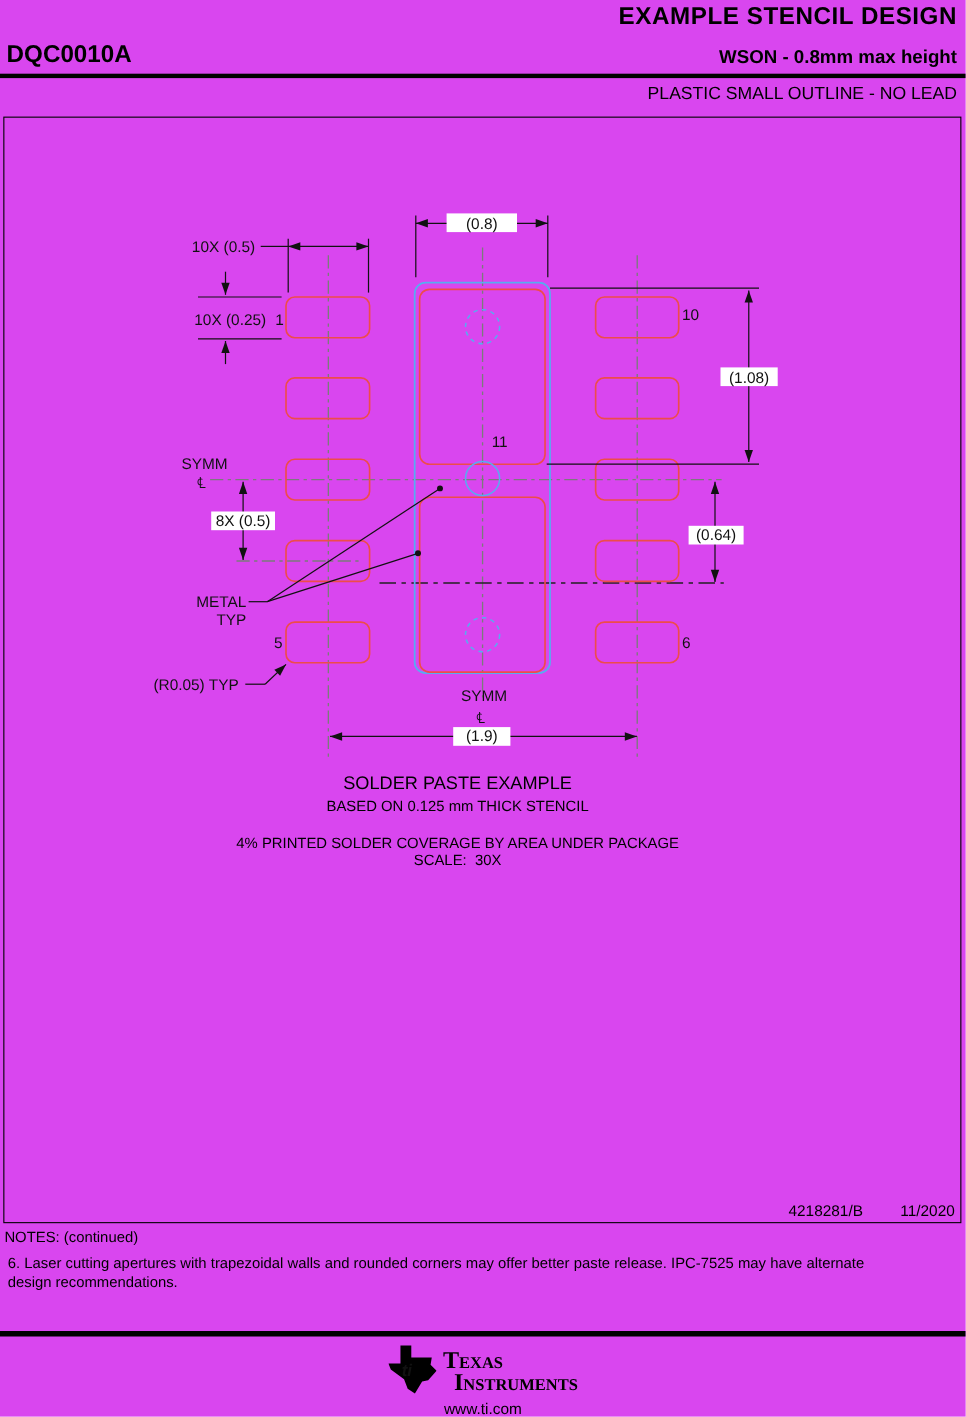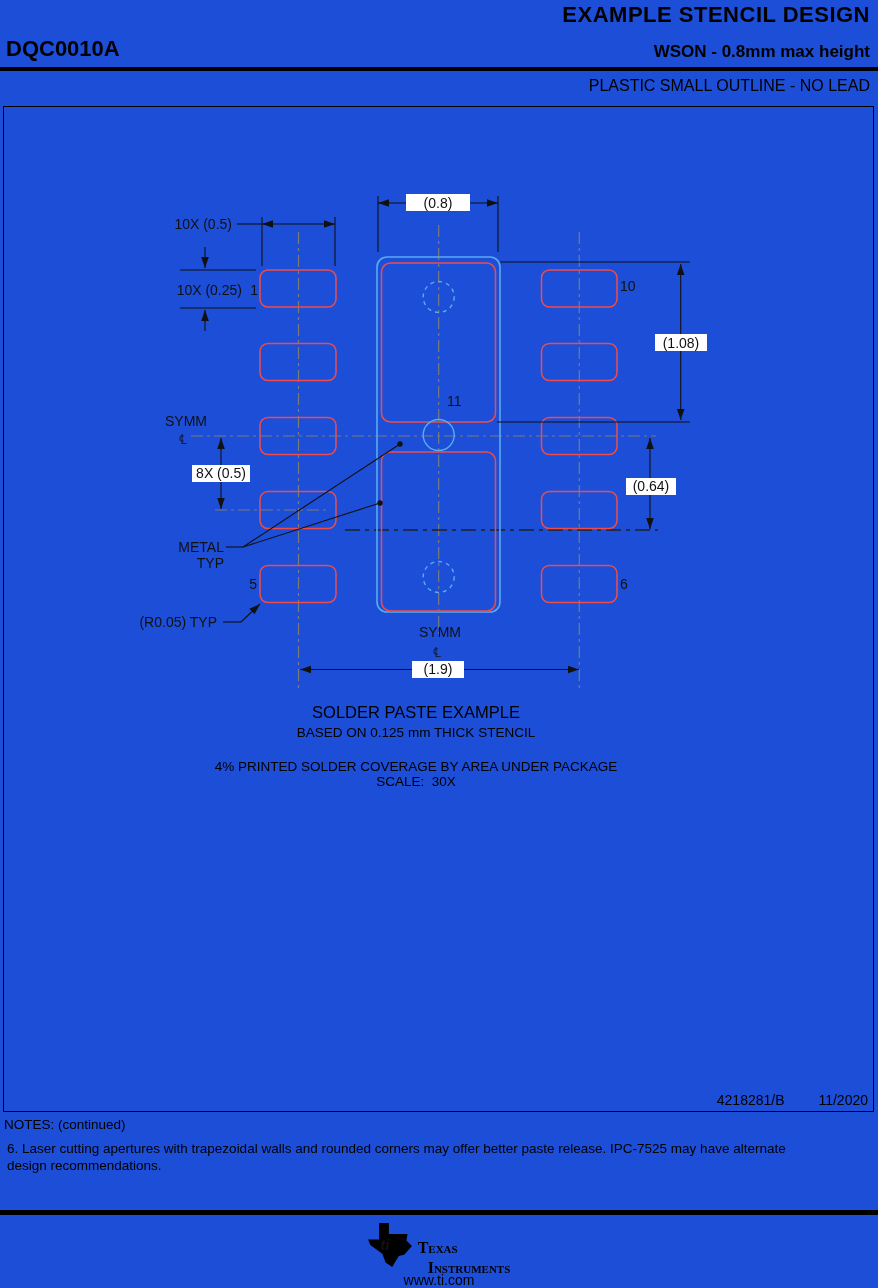--- a/index.html
+++ b/index.html
@@ -1,16 +1,16 @@
 <!DOCTYPE html>
 <html><head>
 <meta charset="utf-8">
 <style>
   html,body{margin:0;padding:0;background:#fff;}
-  .page{position:relative;width:878px;height:1288px;background:#1d4ed8;overflow:hidden;
+  .page{position:relative;width:878px;height:1288px;background:#d946ef;overflow:hidden;
         font-family:"Liberation Sans",sans-serif;color:#000;}
   .abs{position:absolute;}
   
   .hdr-title{top:2px;right:8px;font-size:22px;font-weight:bold;letter-spacing:.5px;}
   .hdr-code{top:36px;left:6px;font-size:22px;font-weight:bold;}
   .hdr-desc{top:42px;right:8px;font-size:17px;font-weight:bold;}
   .hdr-rule{top:67px;left:0;width:878px;height:4px;background:#000;}
   .hdr-sub{top:77px;right:8px;font-size:16px;}
   
   .frame{top:106px;left:3px;width:871px;height:1006px;border:1.6px solid #000;box-sizing:border-box;}
@@ -25,22 +25,22 @@
   .docline{top:1092px;right:10px;font-size:14px;}
   .docline span{margin-left:30px;}
   .docline span:first-child{margin-left:0;}
   
   .notes-h{top:1117px;left:4px;font-size:13.5px;}
   .note-6{top:1140px;left:7px;width:806px;font-size:13.5px;line-height:17px;}
   
   .foot-bar{top:1210px;left:0;width:878px;height:4.5px;background:#000;}
   .foot-logo{top:1222px;left:0;width:878px;display:flex;justify-content:center;align-items:flex-start;}
   .brand{display:flex;align-items:flex-start;}
-  .brand-txt{margin-left:6px;margin-top:16px;font-family:"Liberation Serif",serif;
-             font-weight:bold;font-variant:small-caps;line-height:20px;font-size:16px;}
+  .brand-txt{margin-left:6px;margin-top:5px;font-family:"Liberation Serif",serif;
+             font-weight:bold;font-variant:small-caps;line-height:20px;font-size:22px;}
   .brand-l2{margin-left:10px;}
   .foot-web{top:1272px;left:0;width:878px;text-align:center;font-size:14px;}
 </style>
 </head>
 <body>
 
 <div class="page">
 
   <div class="abs hdr-title">EXAMPLE STENCIL DESIGN</div>
   <div class="abs hdr-code">DQC0010A</div>

